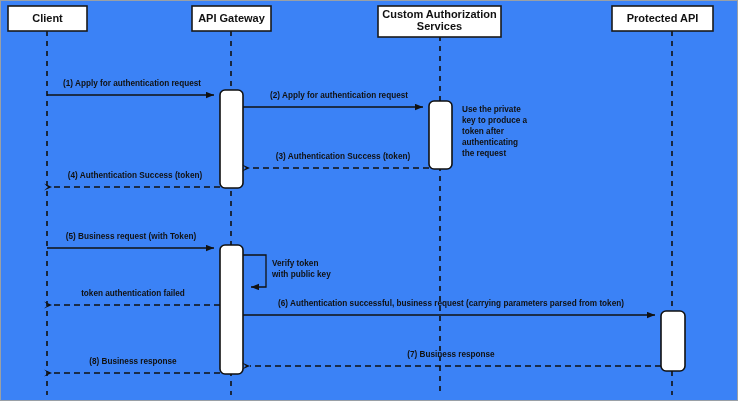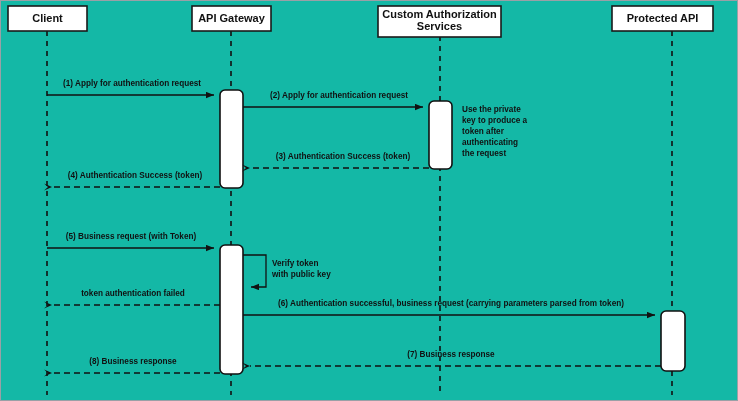--- a/index.html
+++ b/index.html
@@ -8,21 +8,21 @@
     padding: 0;
     background: #ffffff;
   }
   body {
     font-family: "Liberation Sans", sans-serif;
   }
   #diagram-root {
     position: relative;
     width: 738px;
     height: 401px;
-    background: #14b8a6;
+    background: #3b82f6;
     overflow: hidden;
   }
   #seq-svg {
     display: block;
     width: 738px;
     height: 401px;
   }
   .frame-border {
     fill: none;
     stroke: #9aa0a6;

